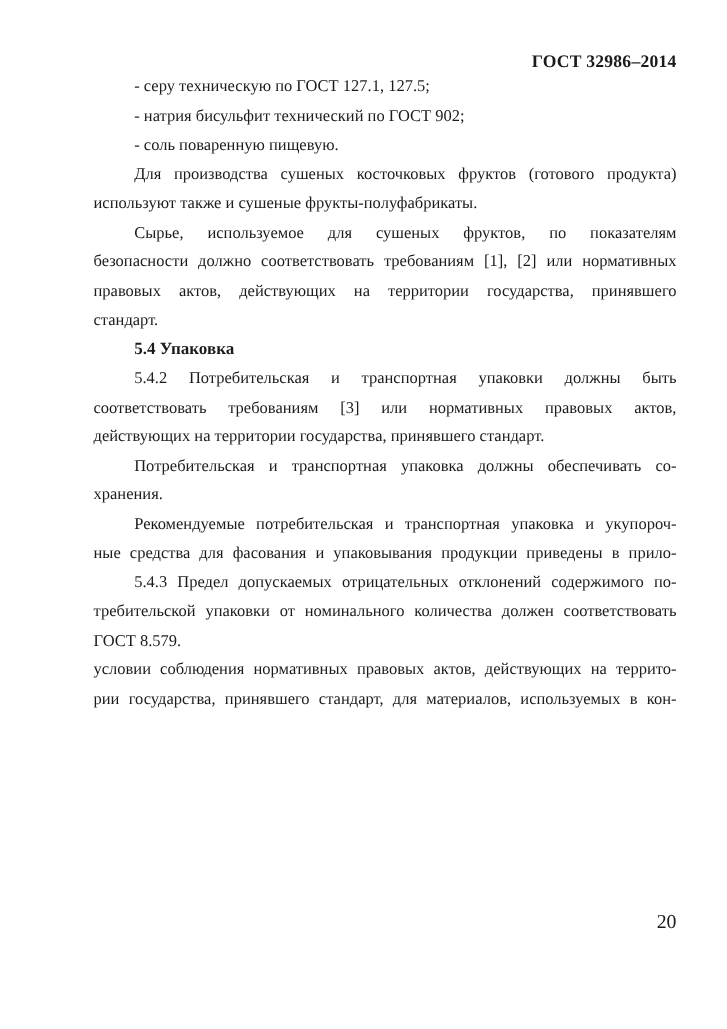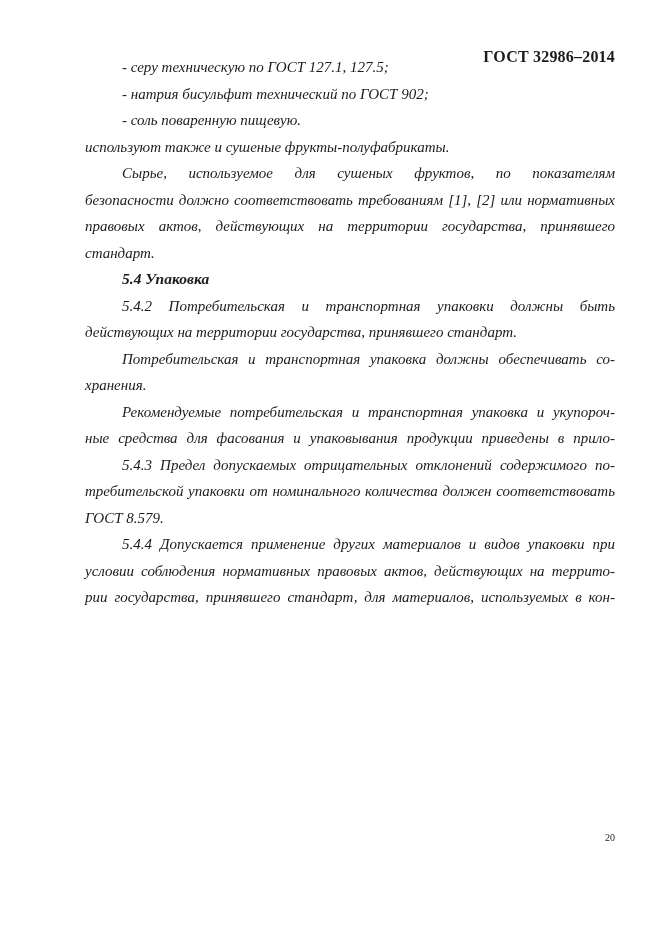--- a/index.html
+++ b/index.html
@@ -19,24 +19,23 @@
   .gost-header {
     position: absolute;
     top: 48px;
     right: 46px;
     font-size: 16px;
     font-weight: bold;
     letter-spacing: 0.2px;
   }
   .doc-body {
     position: absolute;
-    top: 54px;
+    top: 66px;
     left: 85px;
     width: 530px;
-    font-style: italic;
   }
   .line {
     height: 26.5px;
     line-height: 26.5px;
     font-size: 15px;
     white-space: normal;
     overflow: visible;
   }
   .line.indent {
     text-indent: 37px;
@@ -46,48 +45,49 @@
     font-size: 15.5px;
   }
   .line.just {
     text-align: justify;
     text-align-last: justify;
   }
   .page-number {
     position: absolute;
     top: 828px;
     right: 46px;
-    font-size: 10px;
+    font-size: 18px;
     line-height: 20px;
   }
 </style>
 </head>
 <body>
 
 <div class="page">
   <div class="gost-header">ГОСТ 32986–2014</div>
 
   <div class="doc-body" id="doc-body">
       <div class="line indent">- серу техническую по ГОСТ 127.1, 127.5;</div>
       <div class="line indent">- натрия бисульфит технический по ГОСТ 902;</div>
       <div class="line indent">- соль поваренную пищевую.</div>
+      <div class="line indent just">Для производства сушеных косточковых фруктов (готового продукта)</div>
       <div class="line">используют также и сушеные фрукты-полуфабрикаты.</div>
       <div class="line indent just">Сырье, используемое для сушеных фруктов, по показателям</div>
       <div class="line just">безопасности должно соответствовать требованиям [1], [2] или нормативных</div>
       <div class="line just">правовых актов, действующих на территории государства, принявшего</div>
       <div class="line">стандарт.</div>
       <div class="line indent bold">5.4 Упаковка</div>
       <div class="line indent just">5.4.2 Потребительская и транспортная упаковки должны быть</div>
+      <div class="line just">соответствовать требованиям [3] или нормативных правовых актов,</div>
       <div class="line">действующих на территории государства, принявшего стандарт.</div>
       <div class="line indent just">Потребительская и транспортная упаковка должны обеспечивать со-</div>
       <div class="line">хранения.</div>
       <div class="line indent just">Рекомендуемые потребительская и транспортная упаковка и укупороч-</div>
       <div class="line just">ные средства для фасования и упаковывания продукции приведены в прило-</div>
       <div class="line indent just">5.4.3 Предел допускаемых отрицательных отклонений содержимого по-</div>
       <div class="line just">требительской упаковки от номинального количества должен соответствовать</div>
       <div class="line">ГОСТ 8.579.</div>
-      <div class="line indent just">5.4.4 Допускается применение других материалов и видов упаковки при</div>
       <div class="line just">условии соблюдения нормативных правовых актов, действующих на террито-</div>
       <div class="line just">рии государства, принявшего стандарт, для материалов, используемых в кон-</div>
     </div>
 
   <div class="page-number">20</div>
 </div>
 
 </body></html>

